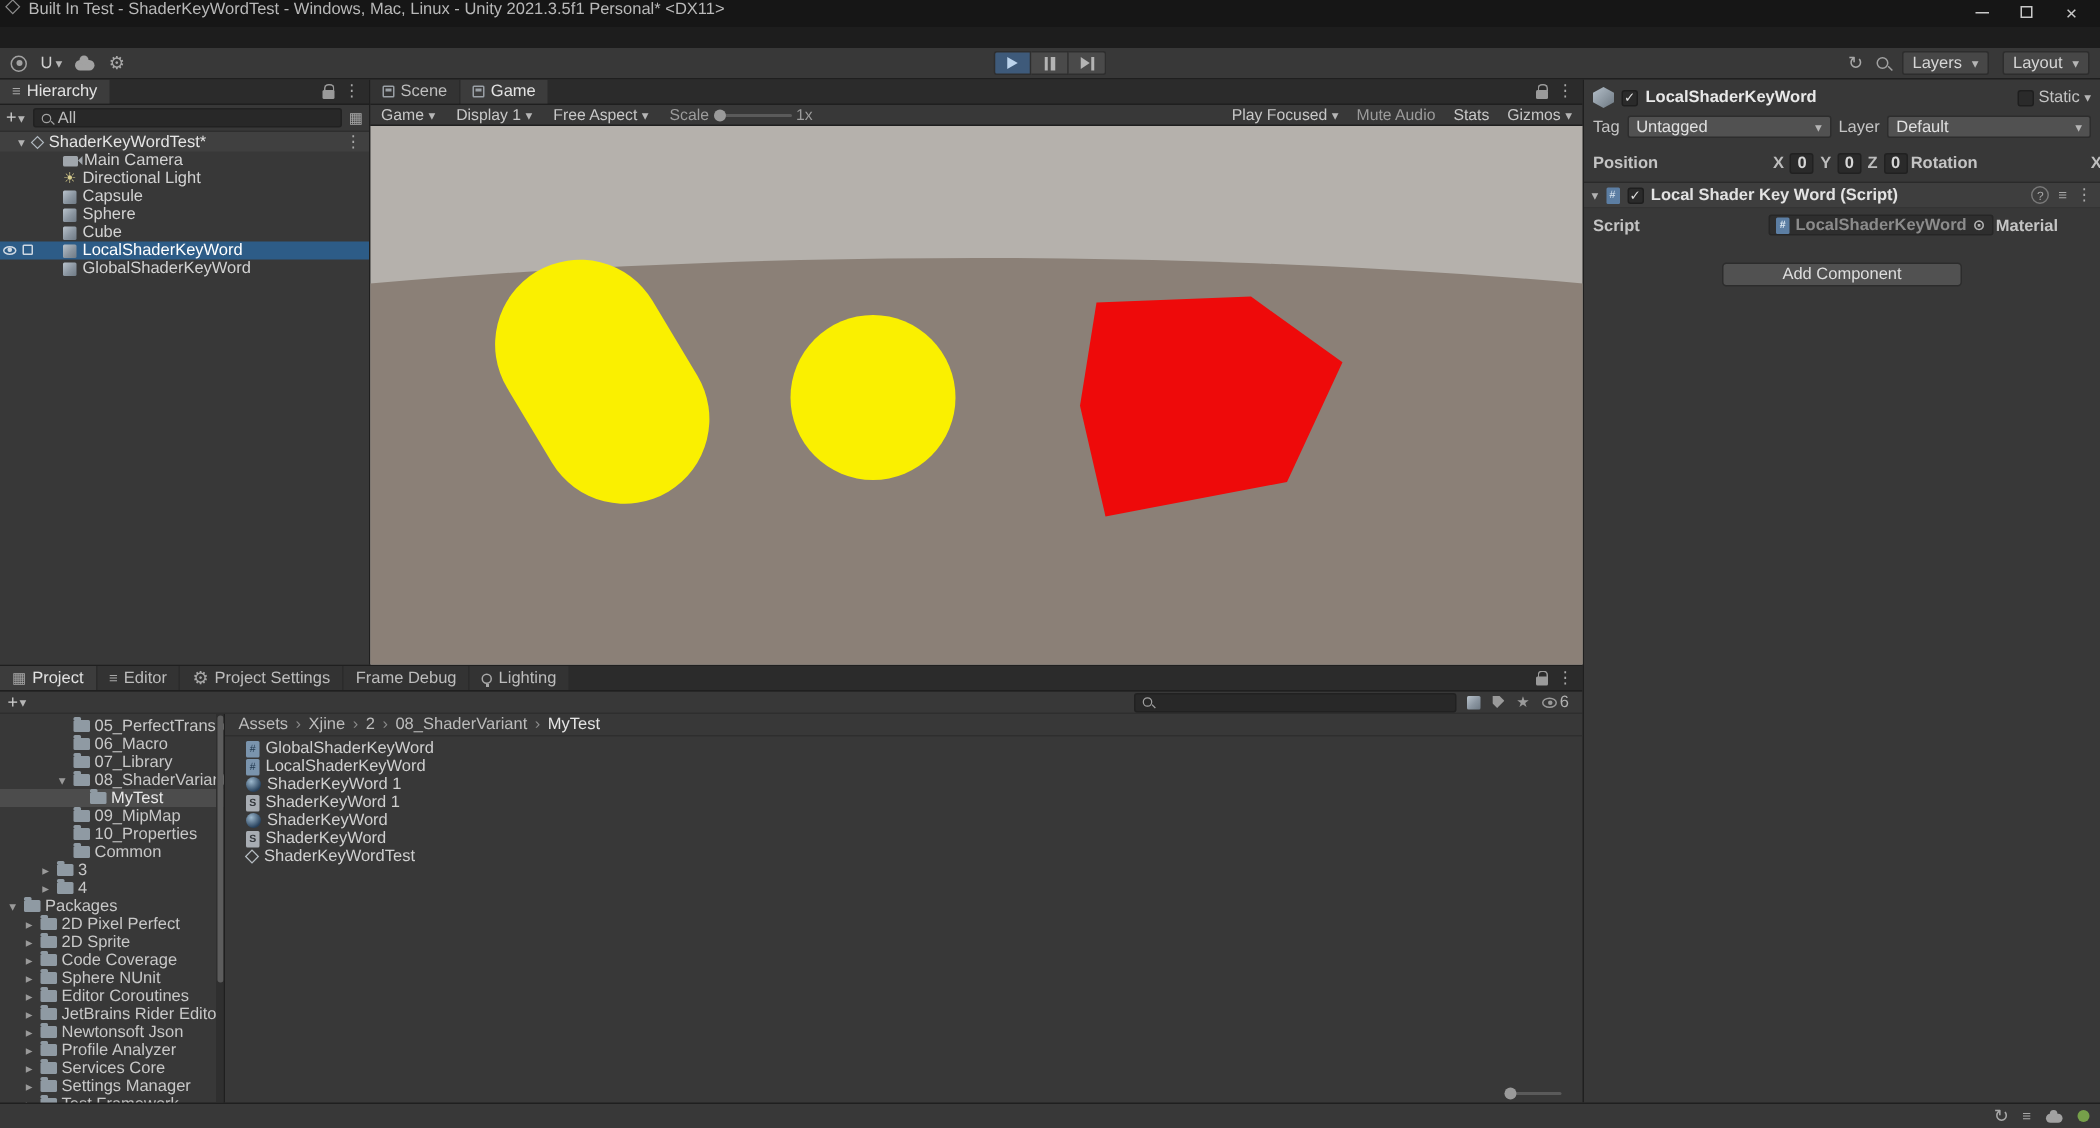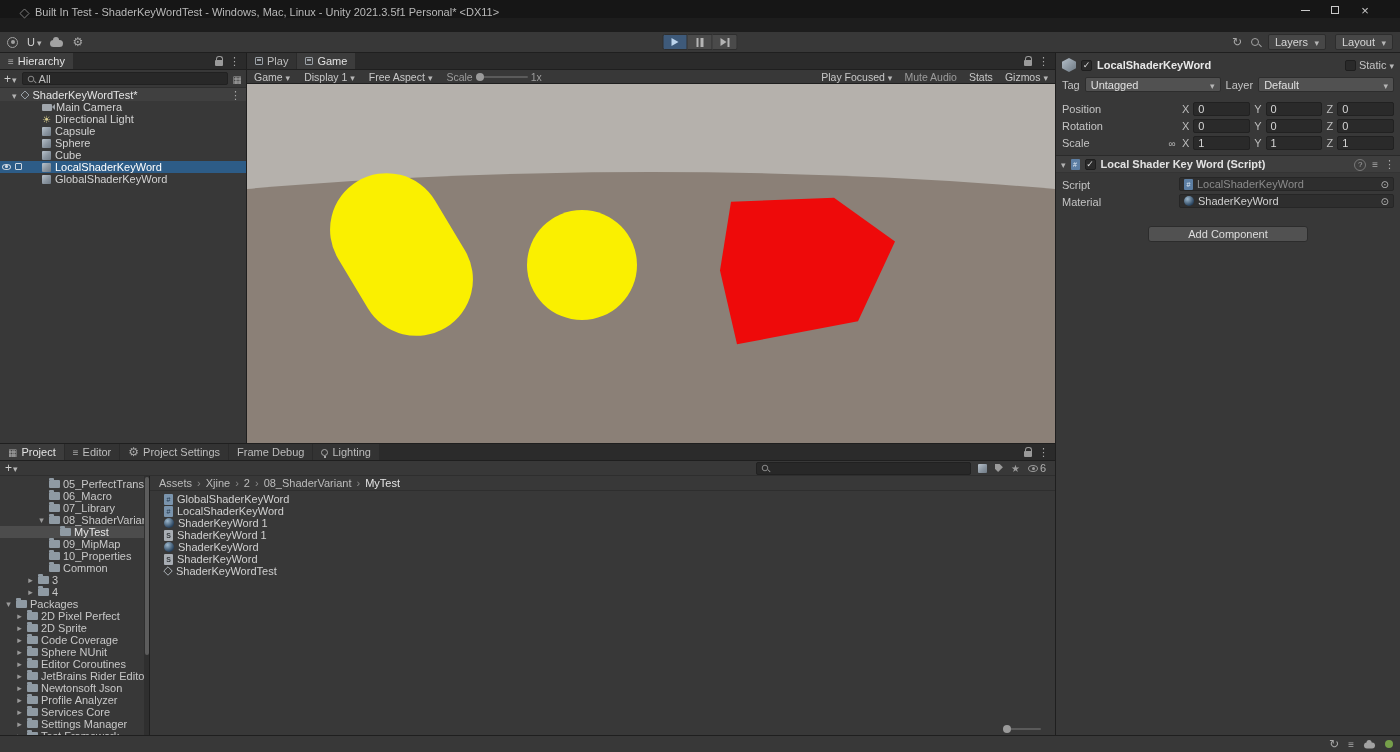--- a/index.html
+++ b/index.html
@@ -1,21 +1,21 @@
 <!DOCTYPE html>
 <html><head>
 <meta charset="utf-8">
 <style>
 *{margin:0;padding:0;box-sizing:border-box;}
 html,body{background:#000;}
 body{font-family:"Liberation Sans","DejaVu Sans",sans-serif;font-size:11px;color:#c4c4c4;}
 .window{width:1400px;height:752px;display:flex;flex-direction:column;background:#383838;overflow:hidden;position:relative;}
 
 
-.titlebar{height:18px;background:#161616;display:flex;align-items:flex-end;gap:6px;padding:0 20px;flex:0 0 18px;}
+.titlebar{height:18px;background:#161616;display:flex;align-items:flex-start;gap:6px;padding:0 4px;flex:0 0 18px;}
 .app-icon{width:9px;height:9px;border:1px solid #8d8d8d;transform:rotate(45deg) scale(.8);flex:0 0 auto;}
 .title-text{color:#b9b9b9;white-space:nowrap;}
 .win-controls{margin-left:auto;display:flex;align-items:center;}
 .win-btn{width:30px;height:16px;display:flex;align-items:center;justify-content:center;color:#c9c9c9;}
 .minimize-bar{width:9px;height:1px;background:#c9c9c9;}
 .maximize-box{width:8px;height:8px;border:1px solid #c9c9c9;}
 .g-close::before{content:"×";font-size:13px;line-height:1;}
 
 
 .menubar{height:14px;background:#1d1d1d;display:flex;align-items:stretch;padding-left:3px;flex:0 0 14px;}
@@ -126,21 +126,21 @@
 .static-group{display:flex;align-items:center;gap:3px;}
 .tagrow{display:flex;align-items:center;gap:5px;padding:2px 6px 6px 6px;}
 .dropdown{flex:1;height:15px;background:#515151;border:1px solid #2d2d2d;border-radius:2px;display:flex;align-items:center;gap:16px;padding:0 5px;color:#e0e0e0;min-width:0;}
 .dropdown .val{flex:1;white-space:nowrap;overflow:hidden;}
 .comp-header{height:18px;background:#3e3e3e;border-top:1px solid #2a2a2a;border-bottom:1px solid #343434;display:flex;align-items:center;gap:5px;padding:0 5px;}
 .comp-title{font-weight:bold;color:#e2e2e2;white-space:nowrap;}
 .comp-right{margin-left:auto;display:flex;align-items:center;gap:6px;}
 .i-axes{width:10px;height:10px;position:relative;flex:0 0 auto;}
 .i-axes::before{content:"";position:absolute;left:4.2px;top:0;width:1.6px;height:10px;background:#b0b0b0;}
 .i-axes::after{content:"";position:absolute;top:4.2px;left:0;height:1.6px;width:10px;background:#b0b0b0;}
-.comp-body{padding:3px 6px 5px 6px;display:flex;flex-direction:column;gap:2px;}
+.comp-body{padding:3px 6px 5px 6px;display:flex;flex-direction:row;gap:2px;font-weight:bold;}
 .field-row{display:flex;align-items:center;height:15px;gap:4px;}
 .f-label{width:100px;flex:0 0 auto;color:#c4c4c4;}
 .link-slot{width:12px;flex:0 0 auto;display:flex;justify-content:center;}
 .axis{color:#bdbdbd;flex:0 0 auto;}
 .numfield{flex:1;min-width:0;height:14px;background:#2a2a2a;border:1px solid #212121;border-radius:2px;display:flex;align-items:center;padding:0 4px;color:#d6d6d6;}
 .i-script{width:9px;height:11px;background:#5c7ea3;border-radius:1px;display:inline-flex;align-items:center;justify-content:center;flex:0 0 auto;}
 .i-script::before{content:"#";font-size:7px;color:#dbe7f2;}
 .obj-row{display:flex;align-items:flex-end;height:15px;gap:1px;}
 .f-label2{width:116px;flex:0 0 auto;color:#c4c4c4;}
 .obj-value{flex:1;min-width:0;display:flex;align-items:center;gap:4px;height:14px;background:#2e2e2e;border:1px solid #262626;border-radius:2px;padding:0 4px;}
@@ -333,21 +333,21 @@
   </div>
               </div>
           </div>
         </div>
 
         <div class="gameview">
           <div class="tabstrip">
             <div class="tabs-host">
                 <div class="tab">
     <span class="i-tabbox"></span>
-    <span>Play</span>
+    <span>Scene</span>
   </div>
                 <div class="tab active">
     <span class="i-tabbox"></span>
     <span>Game</span>
   </div>
               </div>
             <div class="strip-right">
               <span class="i-lock"></span>
               <span class="g-kebab"></span>
             </div>

